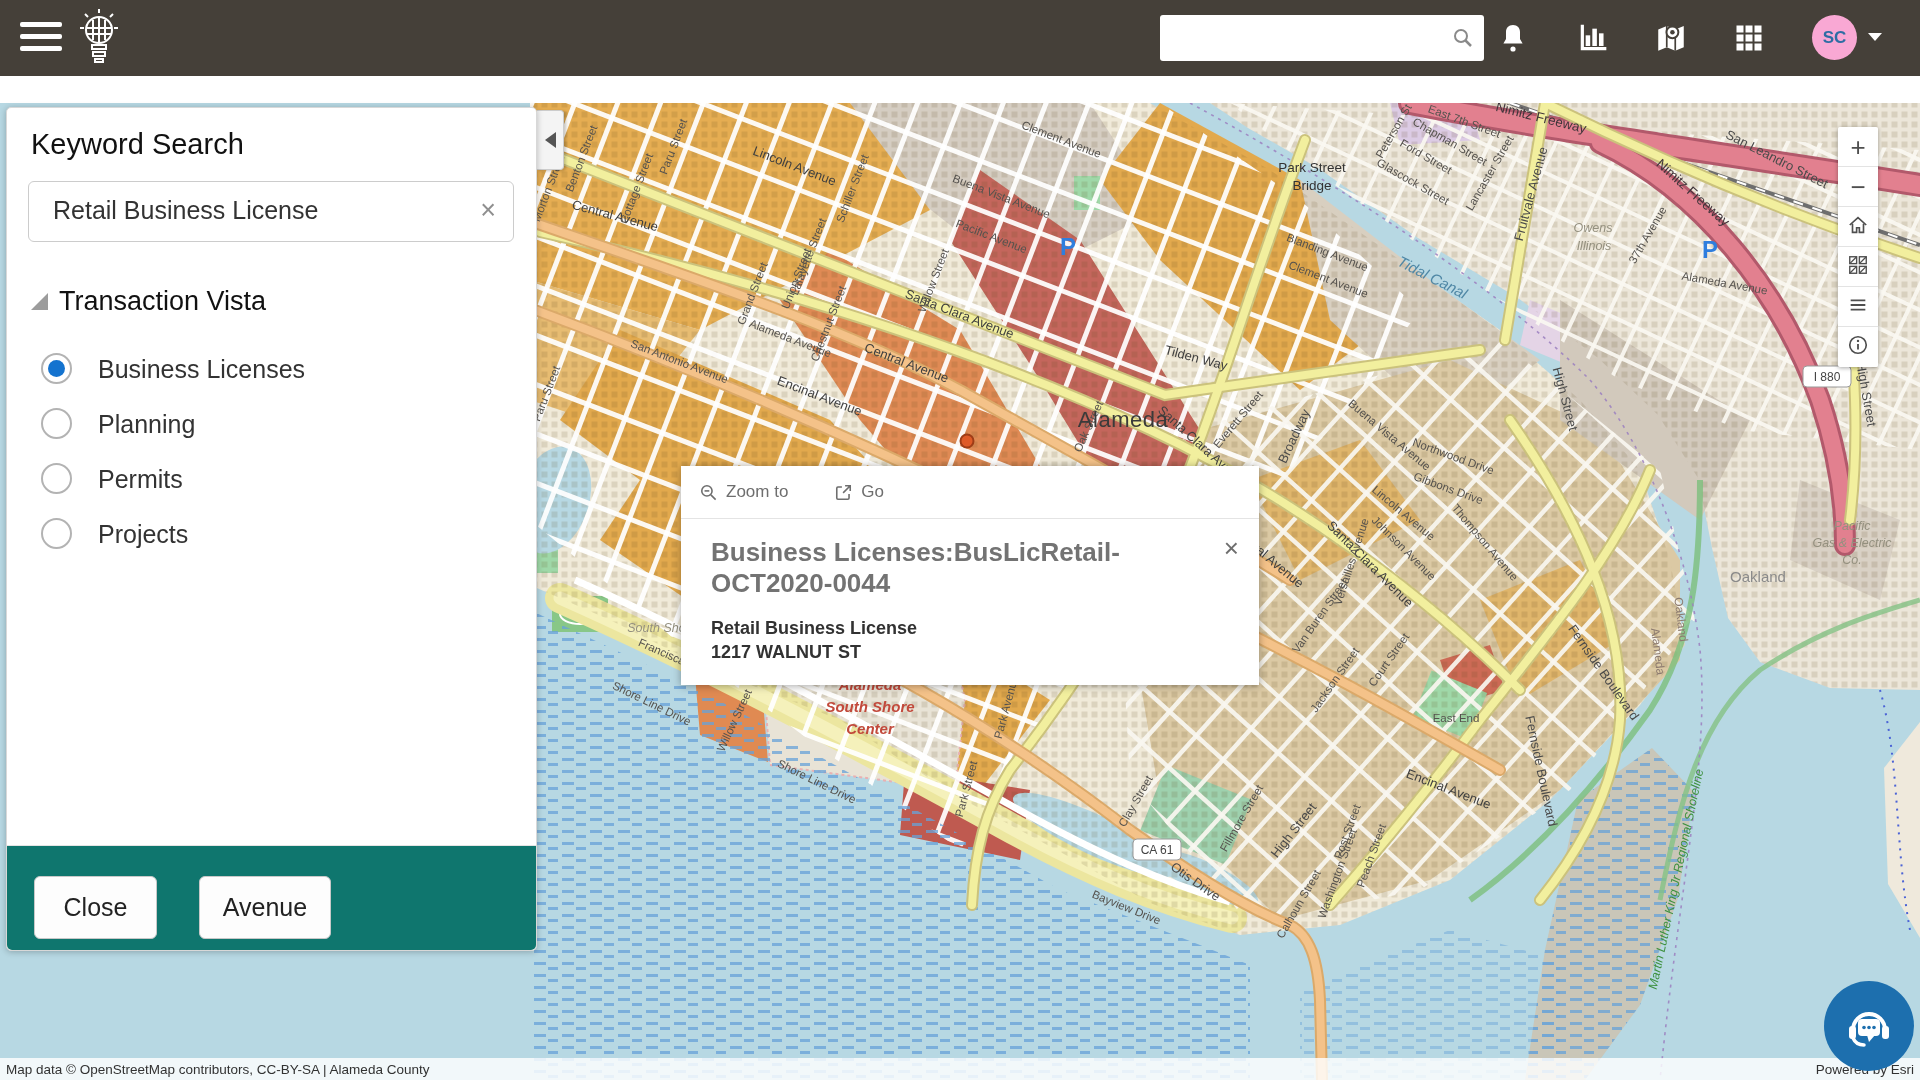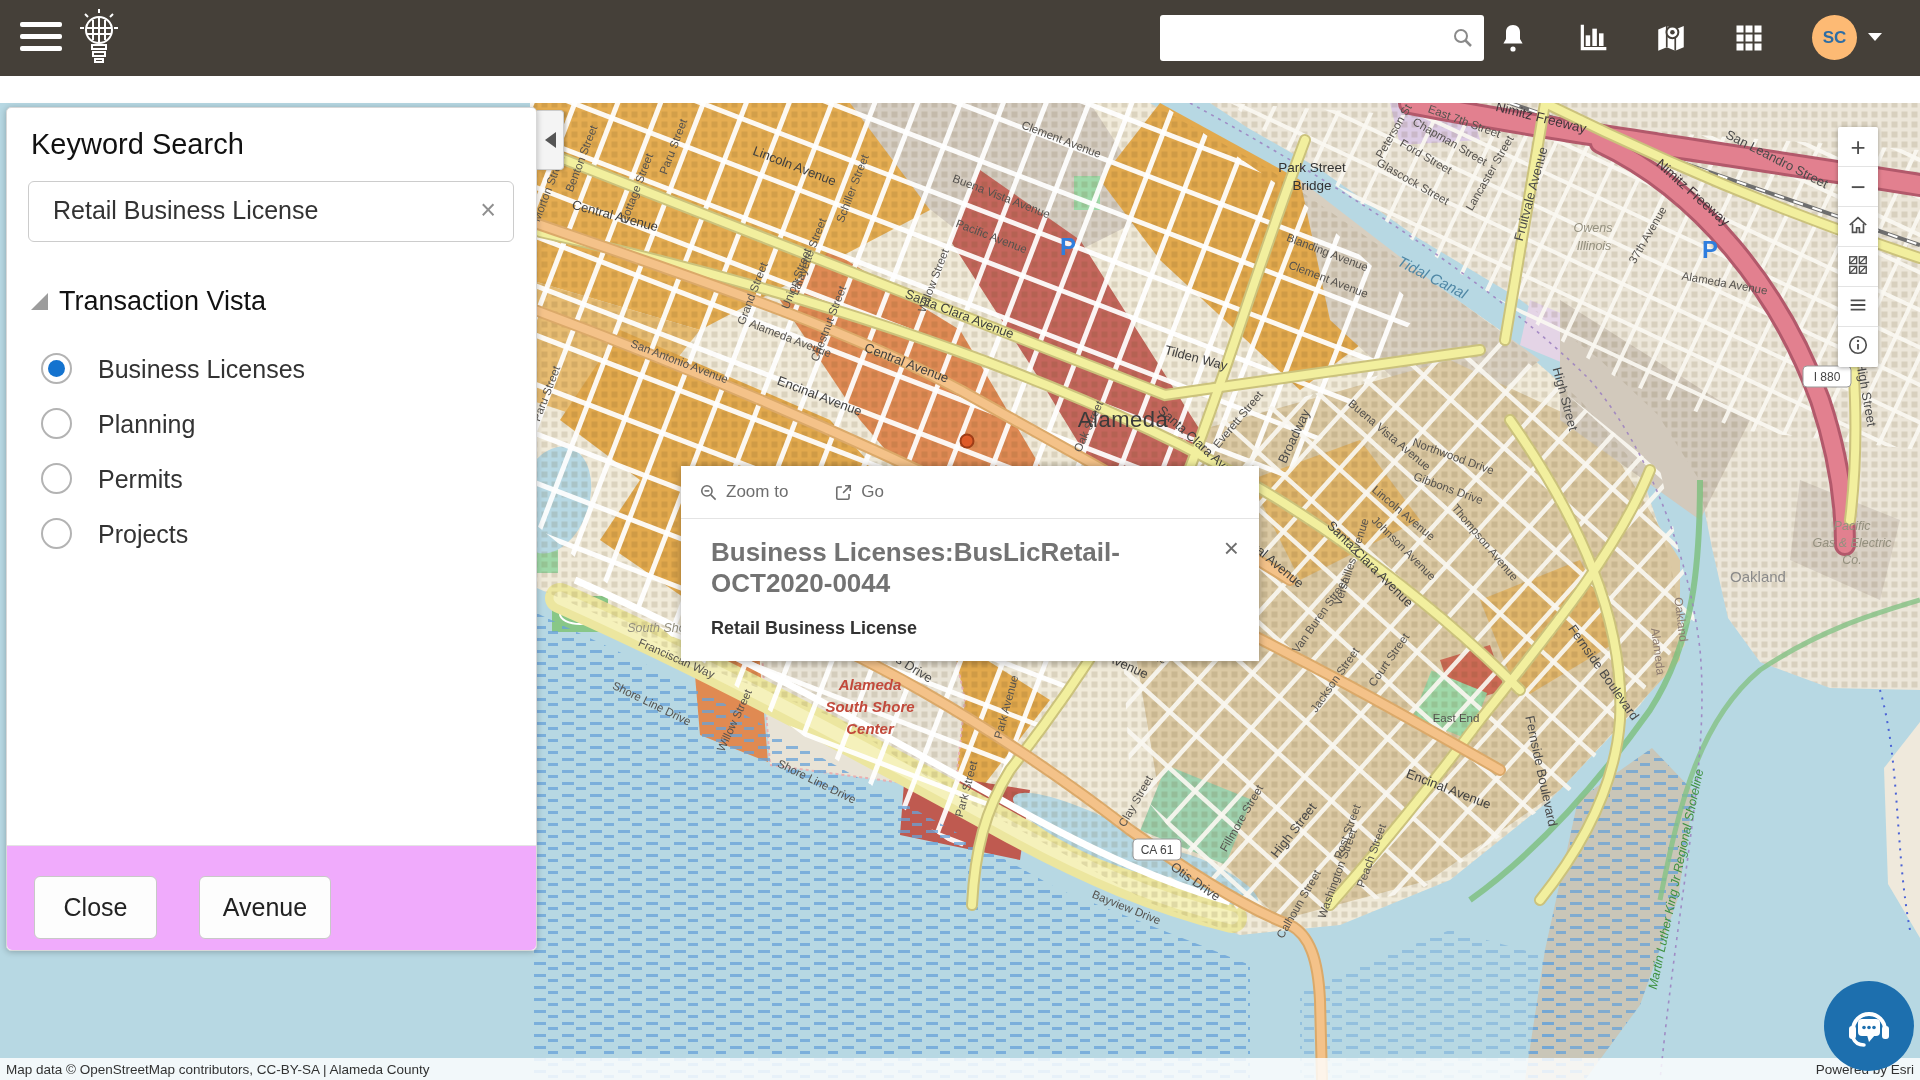--- a/index.html
+++ b/index.html
@@ -9,21 +9,21 @@
   .hamb{position:absolute;left:20px;top:22px;width:42px;height:32px;cursor:pointer}
   .hamb div{height:5px;background:#fff;border-radius:2px;margin-bottom:7px}
   .logo{position:absolute;left:76px;top:6px}
   .brand{position:absolute;left:127px;top:10px;color:#fff;line-height:1.1}
   .brand .b1{font-size:17px}
   .brand .b2{font-size:29px;letter-spacing:1.5px}
   .hdr-search{position:absolute;left:1160px;top:15px;width:324px;height:46px;background:#fff;border-radius:3px}
   .hdr-search input{position:absolute;left:12px;top:6px;width:270px;height:32px;border:none;outline:none;font-size:19px;background:transparent}
   .hdr-search svg{position:absolute;right:9px;top:11px}
   .hdr-btn{position:absolute;top:14px;width:48px;height:48px;display:flex;align-items:center;justify-content:center;cursor:pointer}
-  .avatar{position:absolute;left:1812px;top:15px;width:45px;height:45px;border-radius:50%;background:#fdba74;
+  .avatar{position:absolute;left:1812px;top:15px;width:45px;height:45px;border-radius:50%;background:#f9a8d4;
     color:#2e6da4;font-weight:bold;font-size:17px;display:flex;align-items:center;justify-content:center;cursor:pointer}
   .caret{position:absolute;left:1868px;top:33px;width:0;height:0;border-left:7px solid transparent;border-right:7px solid transparent;border-top:8px solid #fff;cursor:pointer}
   
   .map{position:absolute;left:0;top:103px;width:1920px;height:977px;z-index:1}
   .ml{font-family:"Liberation Sans",sans-serif;text-anchor:middle}
   .st{font-size:11.5px;fill:#55524e}
   .av{font-size:13px;fill:#3f3f3f}
   .road{font-size:13px;fill:#4a4a4a}
   .fw{font-size:13.5px;fill:#40343a}
   .stB{font-size:13.5px;fill:#333}
@@ -60,21 +60,21 @@
   .pn-section{display:flex;align-items:center;gap:11px;margin:44px 0 0 24px}
   .tri{width:17px;height:17px;background:#9c9c9c;clip-path:polygon(0 100%,100% 0,100% 100%)}
   .pn-section span{font-size:27px;color:#111}
   .pn-opts{margin:12px 0 0 34px}
   .pn-row{display:flex;align-items:flex-end;gap:26px;height:55px;cursor:pointer}
   .rdo{width:31px;height:31px;border:2px solid #b3b3b3;border-radius:50%;background:#fff;box-sizing:border-box;
     display:flex;align-items:center;justify-content:center;flex:0 0 auto}
   .rdo .dot{width:17px;height:17px;border-radius:50%;background:#1473cf;display:none}
   .rdo.sel .dot{display:block}
   .pn-row span{font-size:25px;color:#333}
-  .pn-footer{position:absolute;left:0;right:0;bottom:0;height:104px;background:#f0abfc;border-top:1px solid #e4e4e4;border-radius:0 0 5px 5px}
+  .pn-footer{position:absolute;left:0;right:0;bottom:0;height:104px;background:#0f766e;border-top:1px solid #e4e4e4;border-radius:0 0 5px 5px}
   .btn{position:absolute;top:30px;height:63px;border:1px solid #c8c8c8;border-radius:6px;background:#fdfdfd;font-size:25px;color:#222;cursor:pointer;font-family:"Liberation Sans",sans-serif}
   .btn.close{left:27px;width:123px}
   .btn.reset{left:192px;width:132px}
   .btn.search{left:362px;width:148px;background:#1473cf;border-color:#1473cf;color:#fff}
   .collapse-tab{position:absolute;left:537px;top:110px;width:26px;height:58px;background:#f4f4f4;border:1px solid #ccc;border-left:none;
     border-radius:0 4px 4px 0;box-shadow:2px 1px 3px rgba(0,0,0,.2);display:flex;align-items:center;justify-content:center;z-index:19;cursor:pointer}
   .collapse-tab i{width:0;height:0;border-top:8px solid transparent;border-bottom:8px solid transparent;border-right:11px solid #555}
   
   .attrib{position:absolute;left:0;right:0;bottom:0;height:22px;background:rgba(255,255,255,.82);z-index:14;
     display:flex;align-items:center;justify-content:space-between;font-size:13.5px;color:#323232;padding:9px 6px;box-sizing:border-box}
@@ -763,20 +763,21 @@
         <path d="M10 5 H5 a1.5 1.5 0 0 0 -1.5 1.5 V19 a1.5 1.5 0 0 0 1.5 1.5 h12.5 A1.5 1.5 0 0 0 19 19 v-5" fill="none" stroke="#6e6e6e" stroke-width="2"></path>
         <path d="M14 3.5 h6.5 v6.5 M20.5 3.5 L11.5 12.5" fill="none" stroke="#6e6e6e" stroke-width="2"></path>
       </svg>
       <span>Go</span>
     </div>
   </div>
   <div class="pp-body">
     <div class="pp-title">Business Licenses:BusLicRetail-OCT2020-0044</div>
     <div class="pp-close">×</div>
     <div class="pp-sub">Retail Business License</div>
+    <div class="pp-addr">1217 WALNUT ST</div>
   </div>
 </div>
 
 <div class="panel">
   <div class="pn-title">Keyword Search</div>
   <div class="pn-input">
     <input type="text" value="Retail Business License" style="">
     <div class="pn-clear">×</div>
   </div>
   <div class="pn-section">

